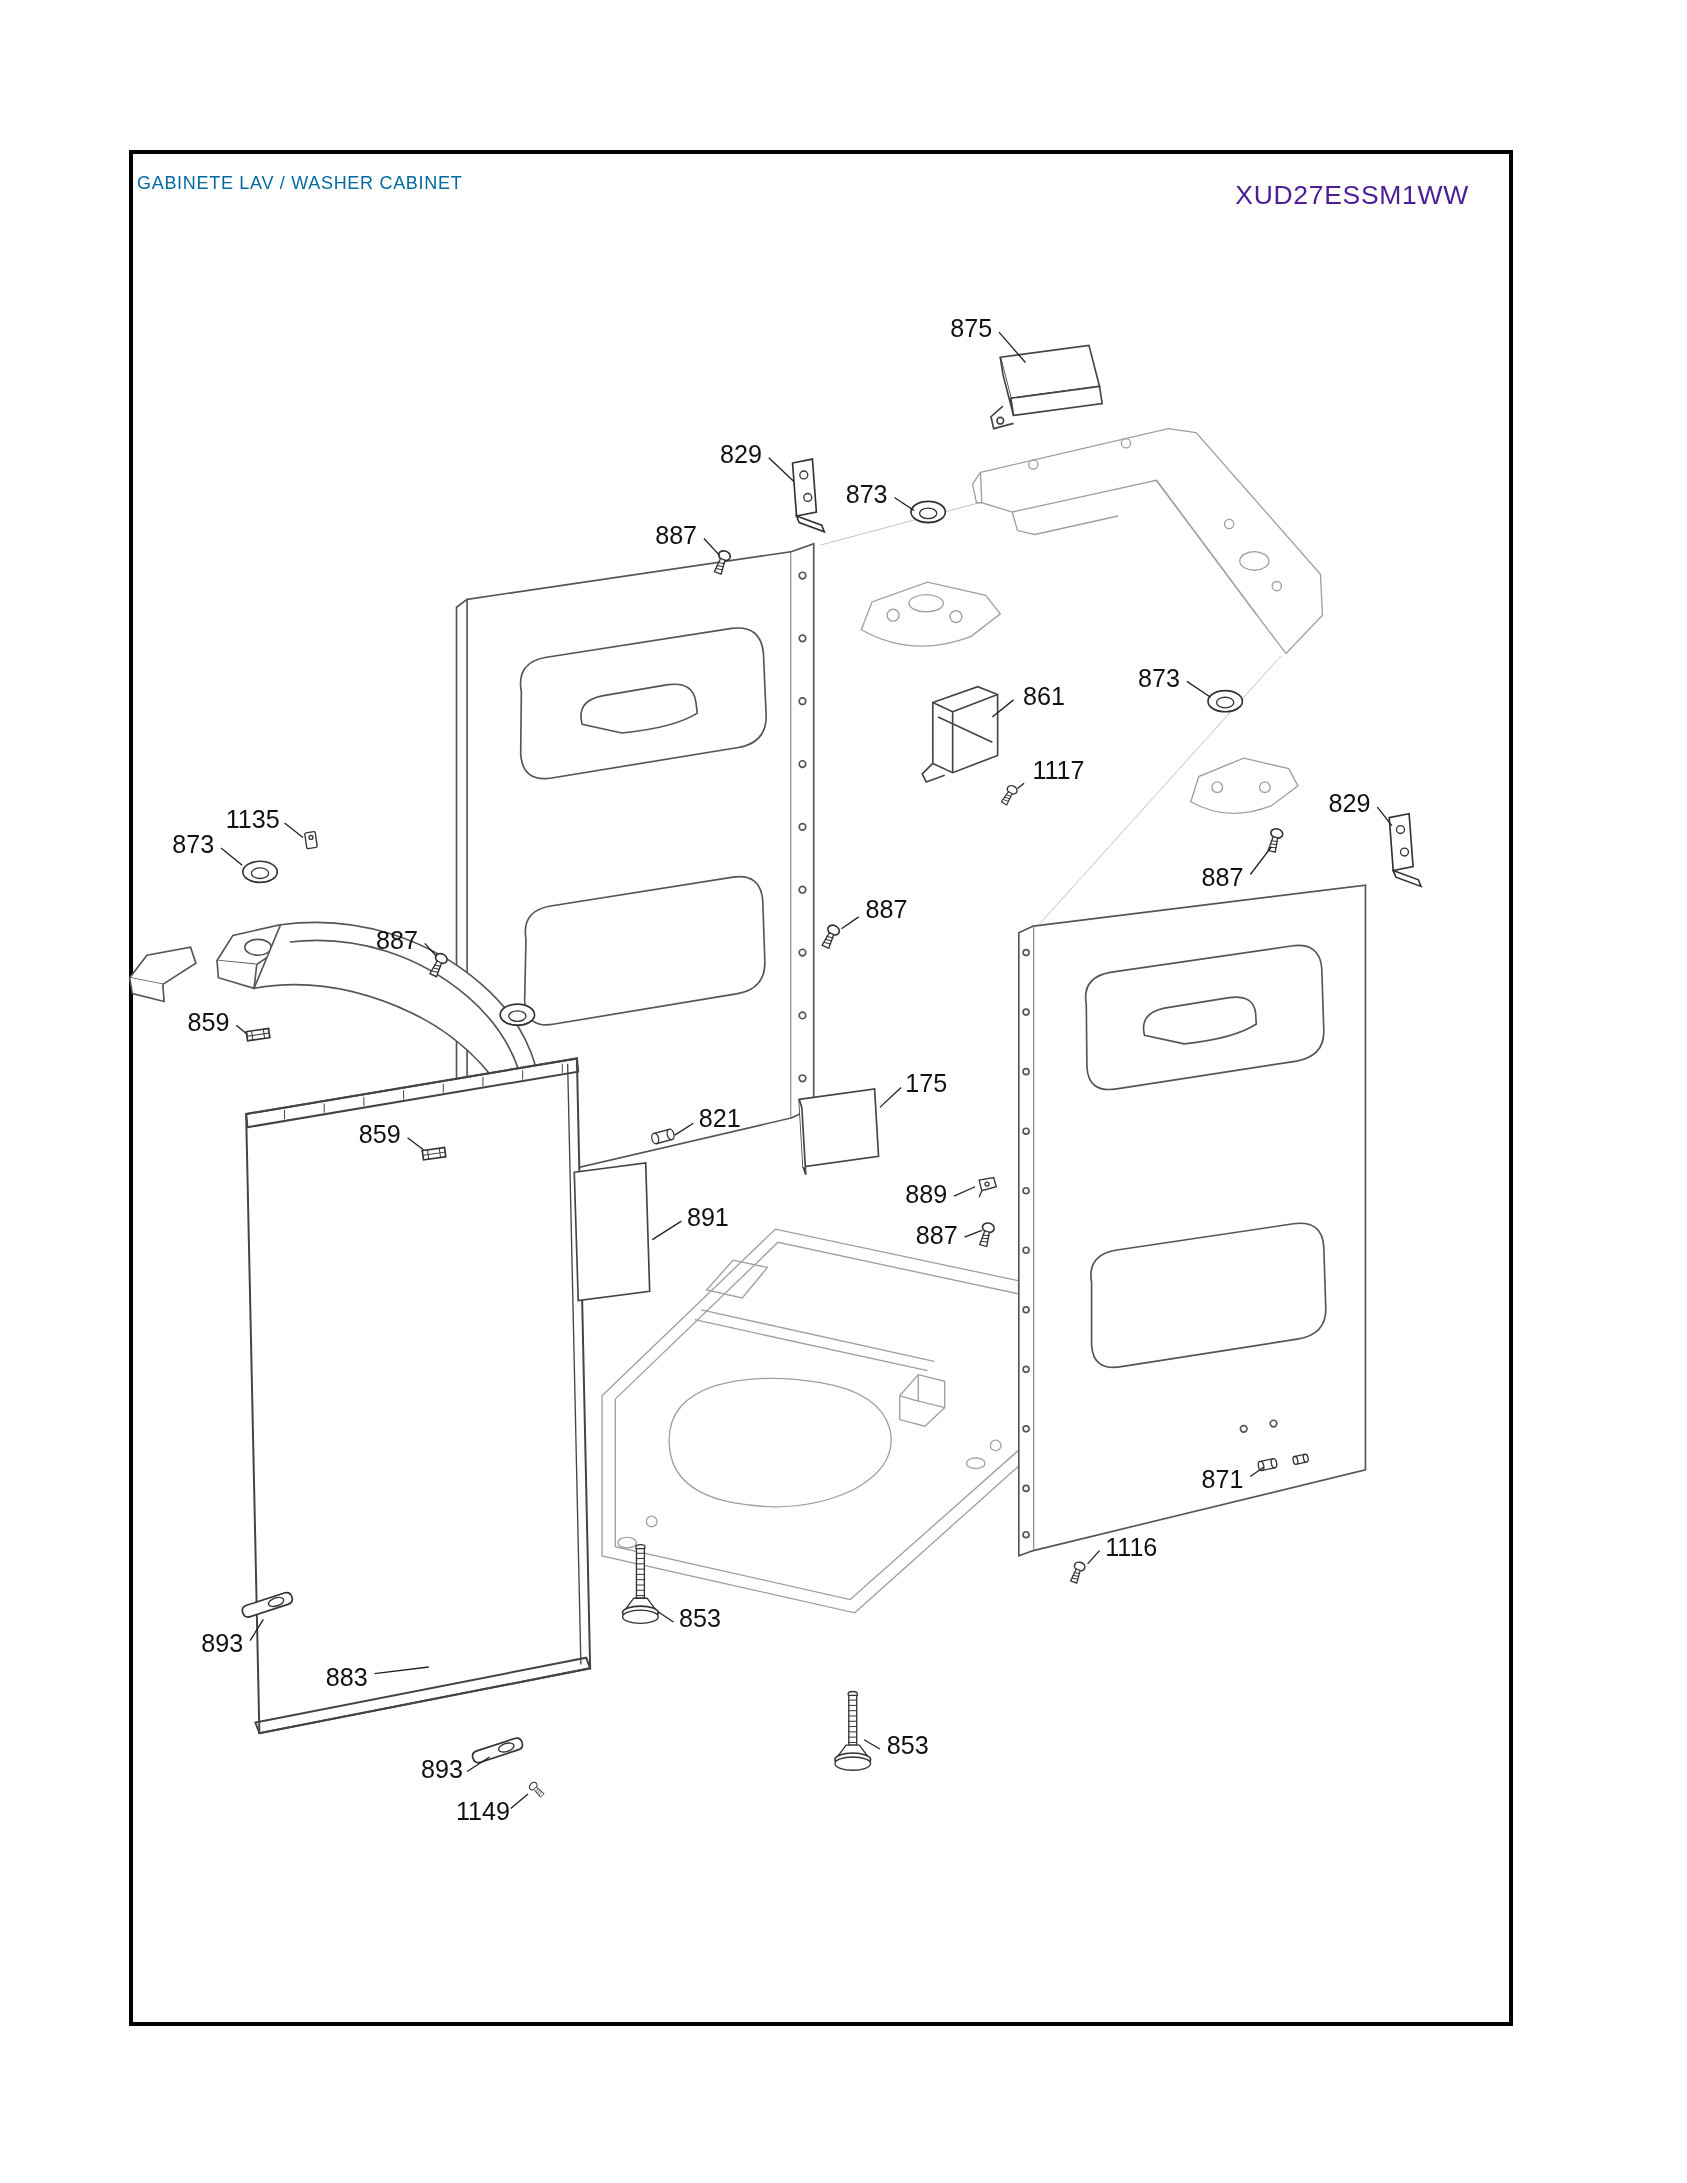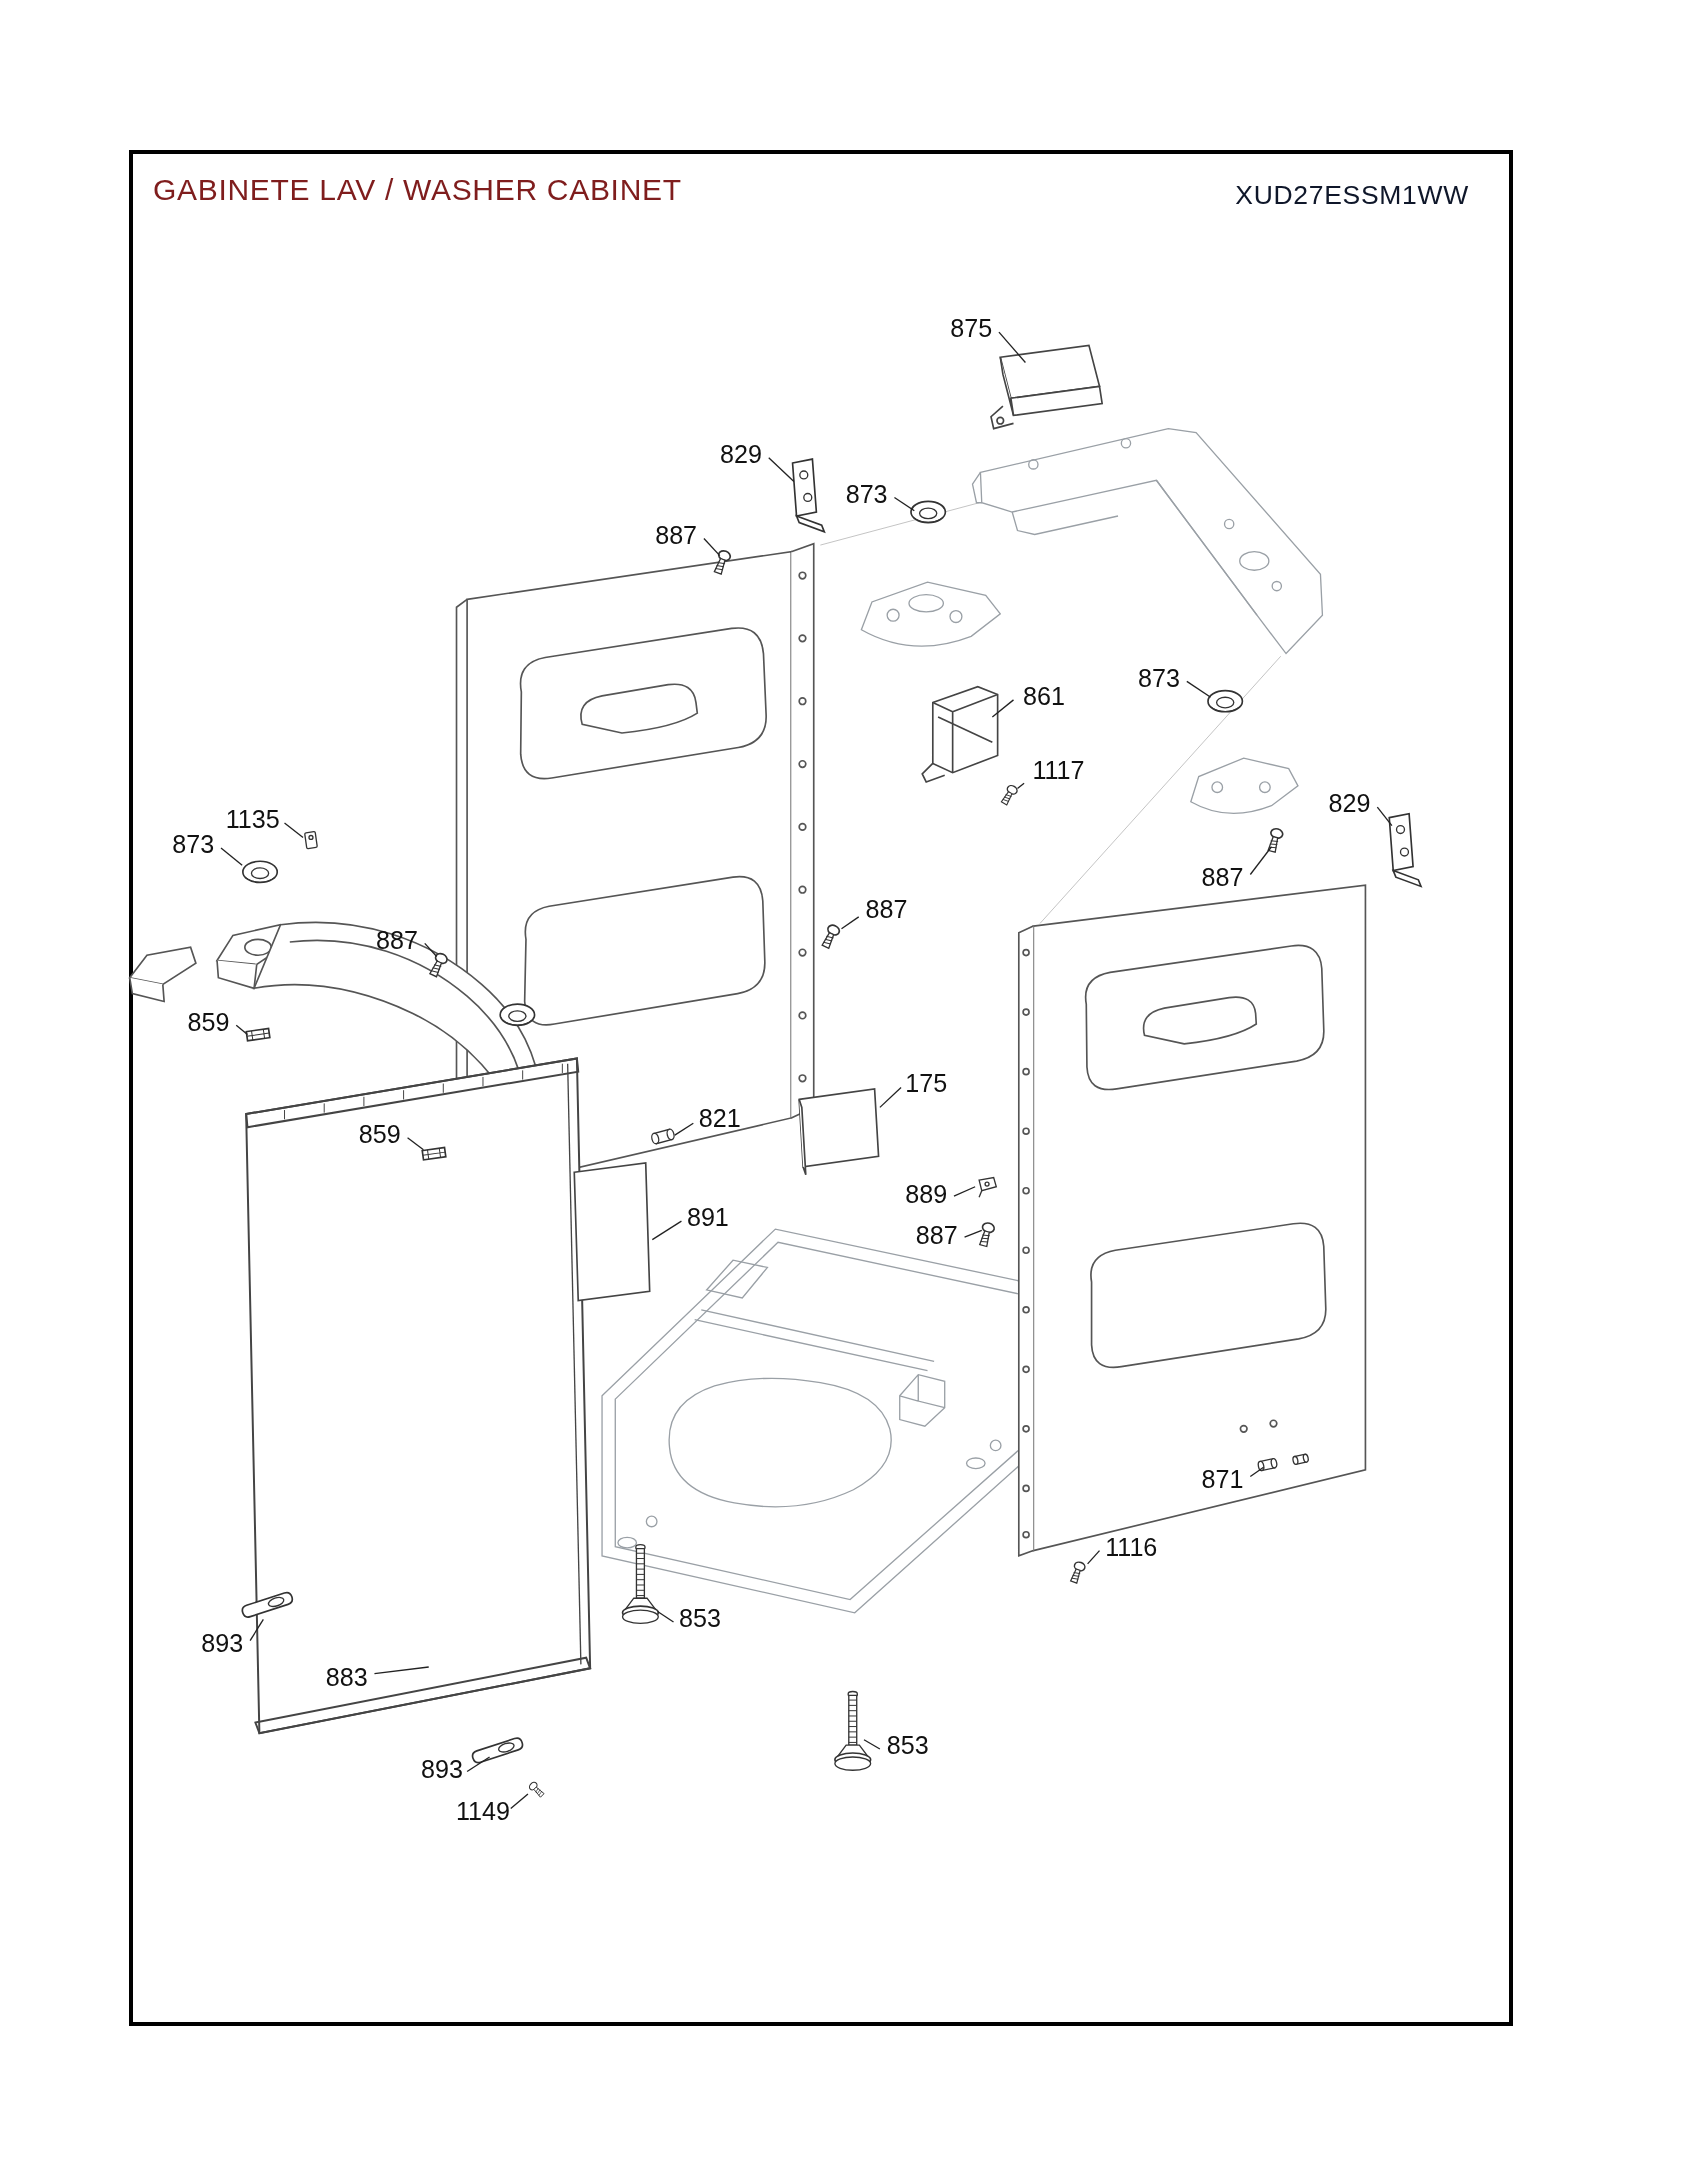--- a/index.html
+++ b/index.html
@@ -12,31 +12,31 @@
   }
   .frame{
     position:absolute;
     left:129px;top:150px;
     width:1384px;height:1876px;
     border:4px solid #000;
     box-sizing:border-box;
   }
   .title{
     position:absolute;
-    left:153px;top:173px;
-    font-size:30px;
+    left:137px;top:173px;
+    font-size:18px;
     letter-spacing:0.7px;
-    color:#7f1d1d;
+    color:#0369a1;
   }
   .model{
     position:absolute;
     right:218px;top:180px;
     font-size:26.5px;
     letter-spacing:0.7px;
-    color:#0f172a;
+    color:#4c1d95;
     margin-left:21px;
   }
   svg.diagram{
     position:absolute;left:0;top:0;
     width:1687px;height:2183px;
   }
   svg.diagram text{
     font-family:"Liberation Sans", sans-serif;
     font-size:38px;
     fill:#111;

